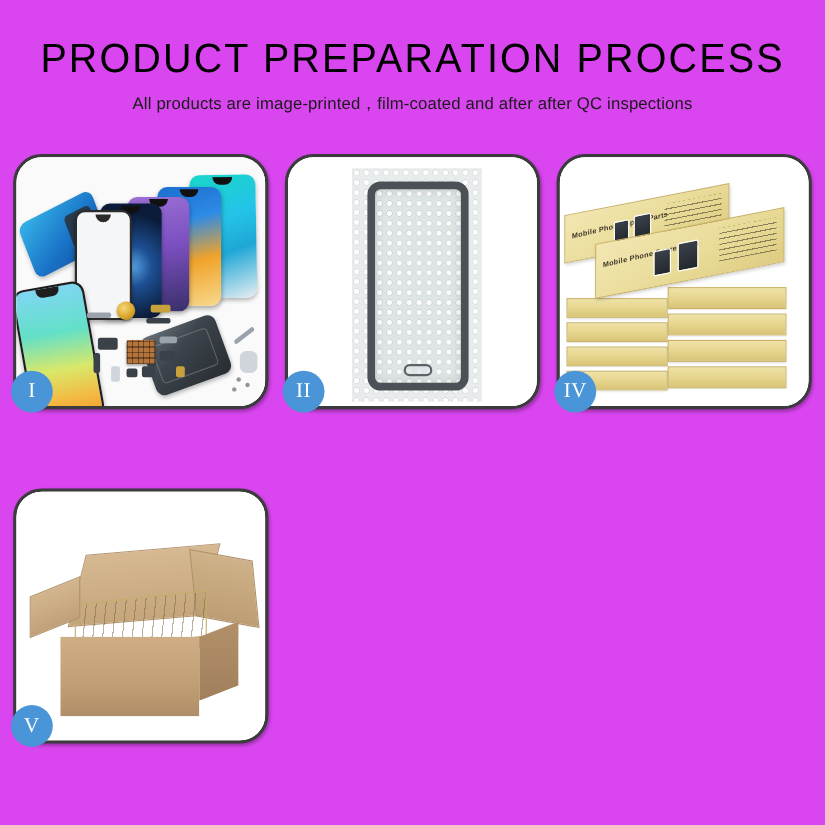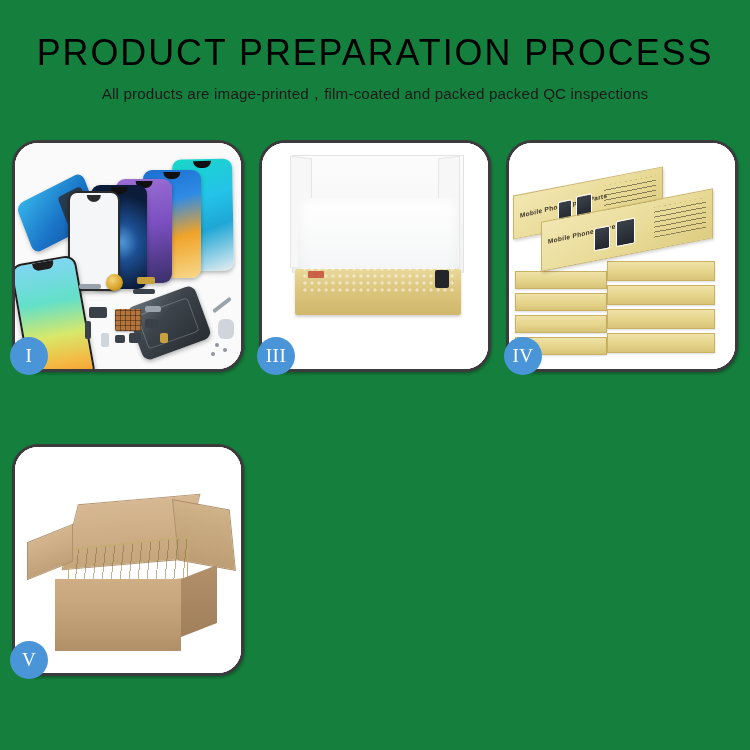--- a/index.html
+++ b/index.html
@@ -9,21 +9,21 @@
     height: 750px;
     background: #ffffff;
     font-family: "Liberation Sans", sans-serif;
     overflow: hidden;
   }
 
   .page {
     position: relative;
     width: 750px;
     height: 750px;
-    background: #15803d;
+    background: #d946ef;
   }
 
   
   .header {
     padding-top: 34px;
     text-align: center;
   }
 
   .main-title {
     font-family: "Liberation Sans", sans-serif;
@@ -423,21 +423,21 @@
     transform: skewY(20deg);
   }
 </style>
 </head>
 <body>
 
 <div class="page">
 
   <div class="header">
     <div class="main-title">PRODUCT PREPARATION PROCESS</div>
-    <div class="sub-title">All products are image-printed，film-coated and packed packed QC inspections</div>
+    <div class="sub-title">All products are image-printed，film-coated and after after QC inspections</div>
   </div>
 
   <div class="grid">
 
     <div class="panel">
       <div class="panel-inner">
         <div class="p1-bg"></div>
 
         <div class="scr-blue-flat"></div>
 
@@ -466,33 +466,31 @@
         <div class="prt gold" style="left:145px; top:190px; width:8px; height:10px;"></div>
         <div class="prt light" style="left:196px; top:160px; width:22px; height:4px; transform:rotate(-38deg);"></div>
         <div class="prt pale" style="left:203px; top:176px; width:16px; height:20px; border-radius:6px;"></div>
         <div class="screw" style="left:200px; top:200px;"></div>
         <div class="screw" style="left:208px; top:205px;"></div>
         <div class="screw" style="left:196px; top:209px;"></div>
       </div>
       <div class="badge">I</div>
     </div>
 
-
     <div class="panel">
       <div class="panel-inner">
-        <div class="p3-bg"></div>
-        <div class="p3-lid-back"></div>
-        <div class="p3-flap-l"></div>
-        <div class="p3-flap-r"></div>
-        <div class="p3-foam"></div>
-        <div class="p3-tray"></div>
-        <div class="p3-tray-inner"></div>
+        <div class="p2-bg"></div>
+        <div class="bubble-sheet"></div>
+        <div class="wrapped-screen">
+          <div class="home-btn"></div>
+        </div>
       </div>
-      <div class="badge">III</div>
+      <div class="badge">II</div>
     </div>
+
 
     <div class="panel">
       <div class="panel-inner">
         <div class="p4-bg"></div>
 
         <div class="ybox" style="left:6px; top:128px; width:92px; height:18px;"></div>
         <div class="ybox" style="left:6px; top:150px; width:92px; height:18px;"></div>
         <div class="ybox" style="left:6px; top:172px; width:92px; height:18px;"></div>
         <div class="ybox" style="left:6px; top:194px; width:92px; height:18px;"></div>
 

